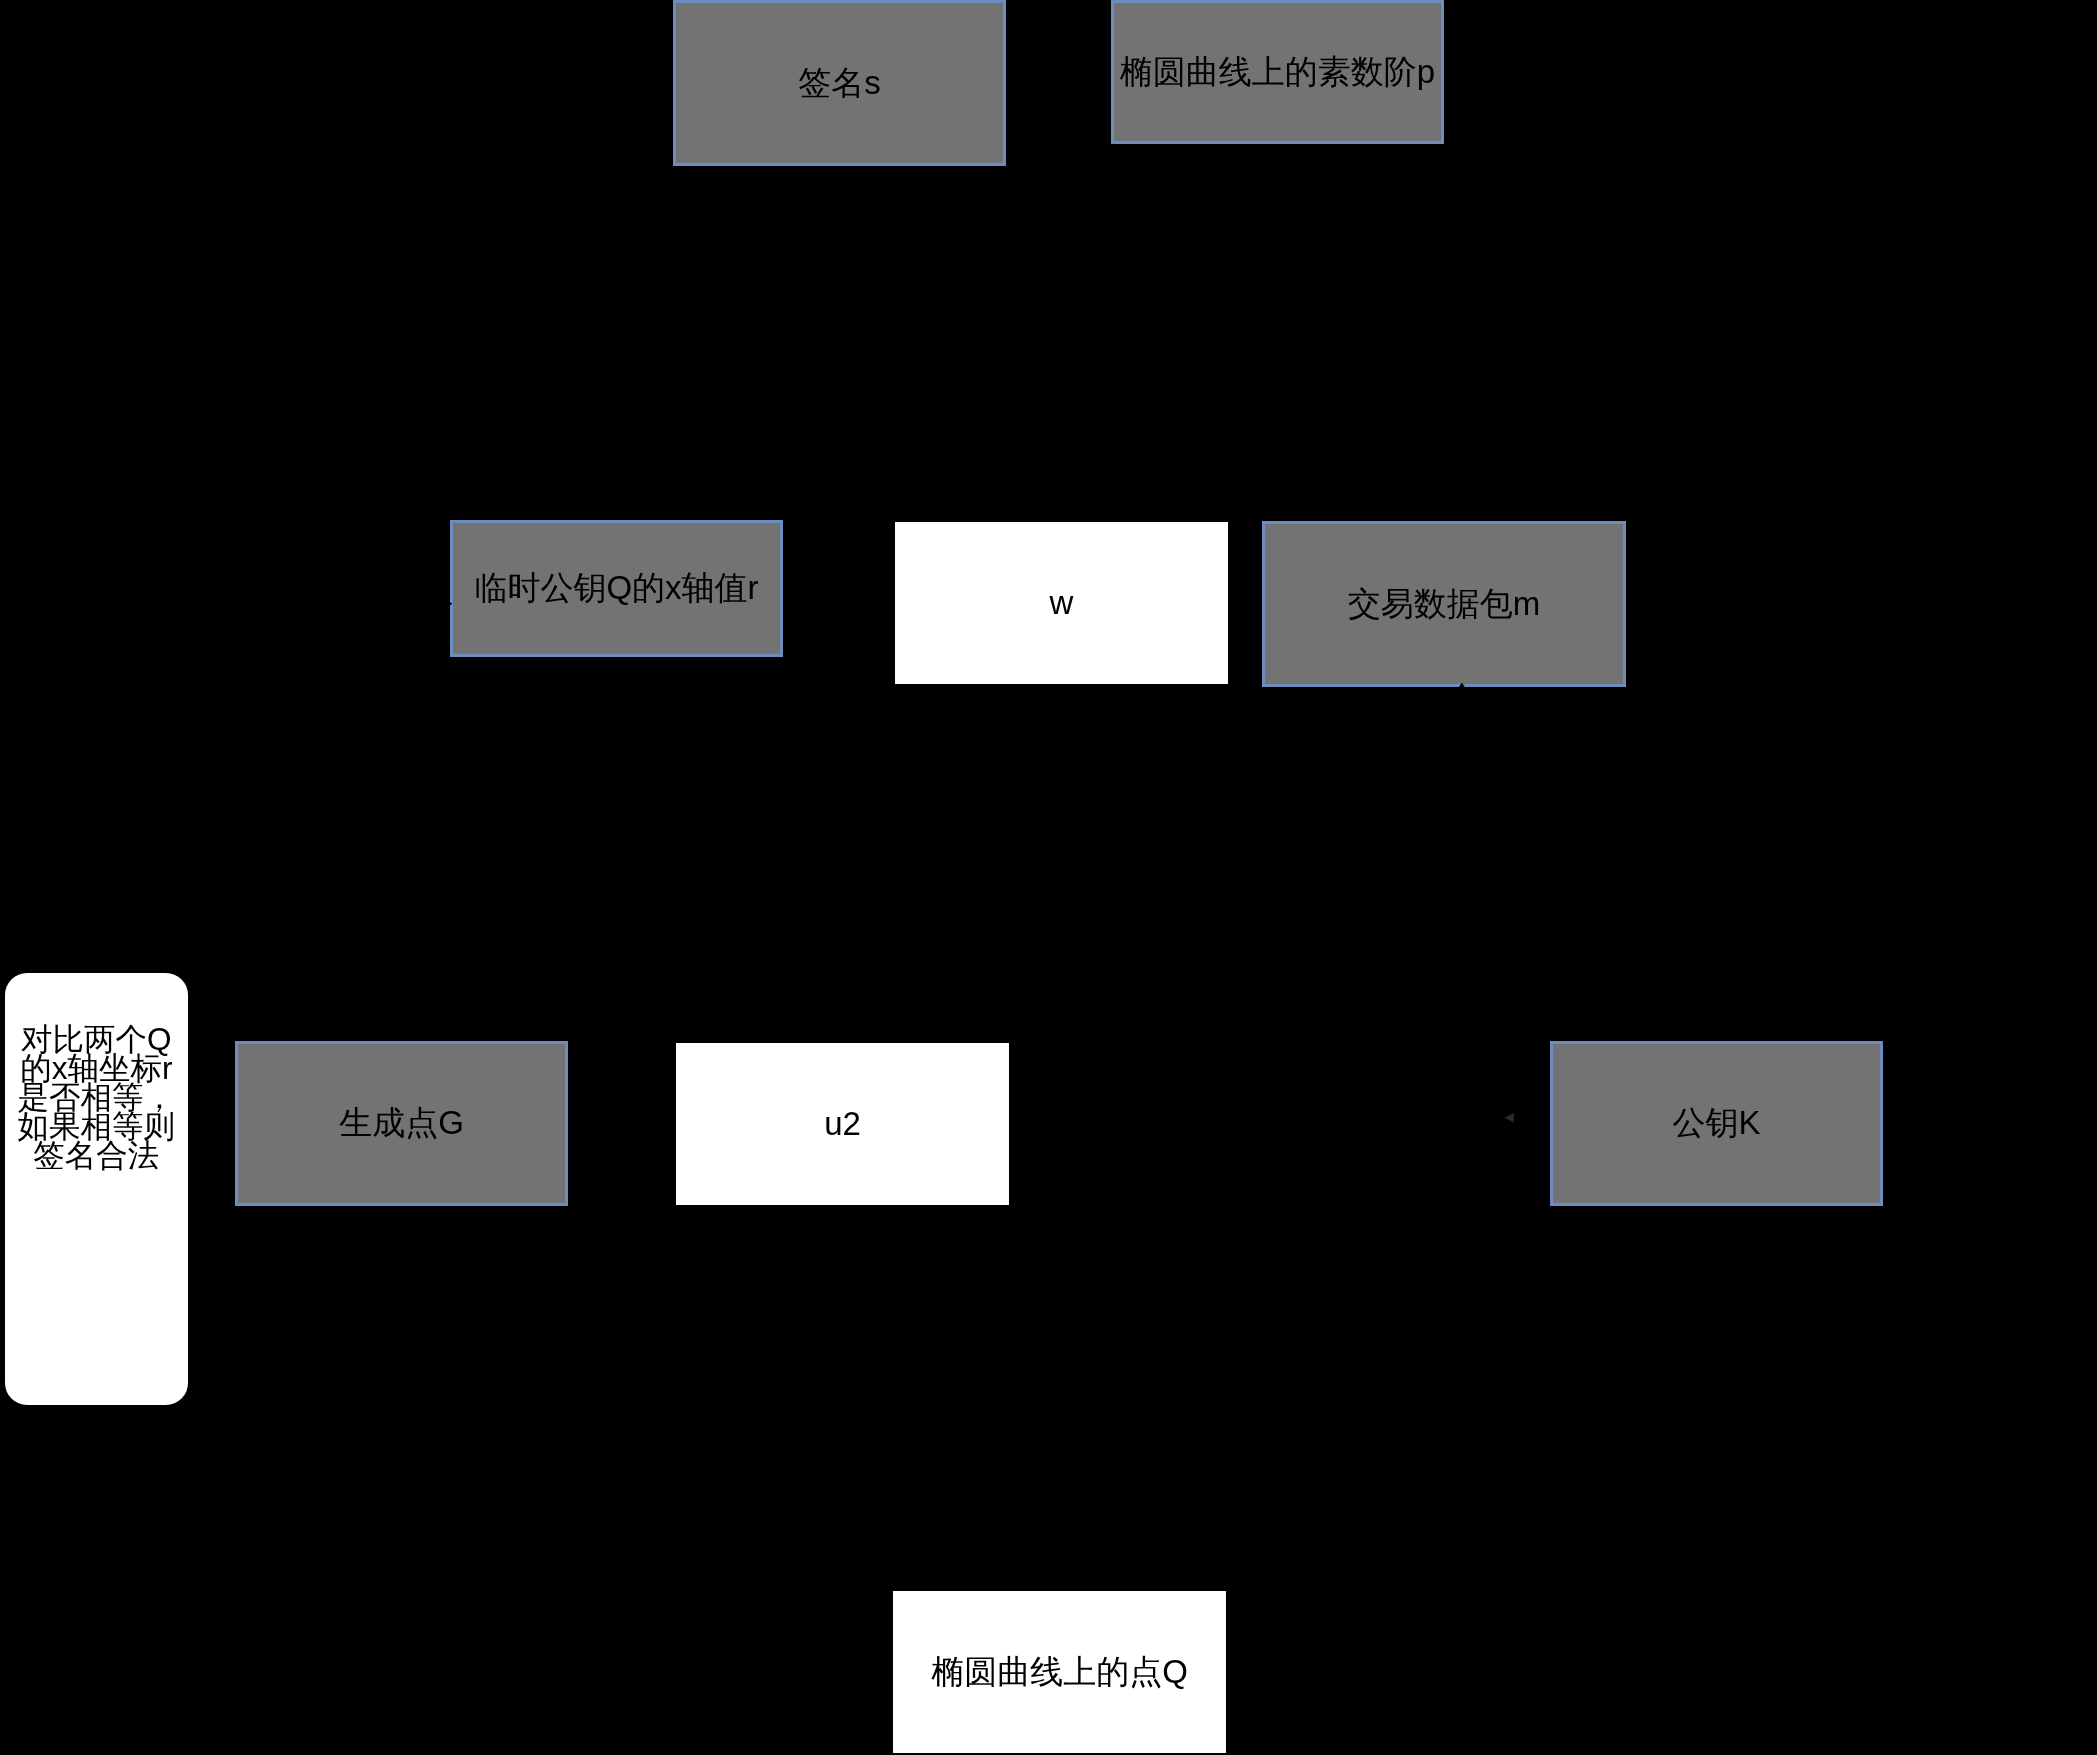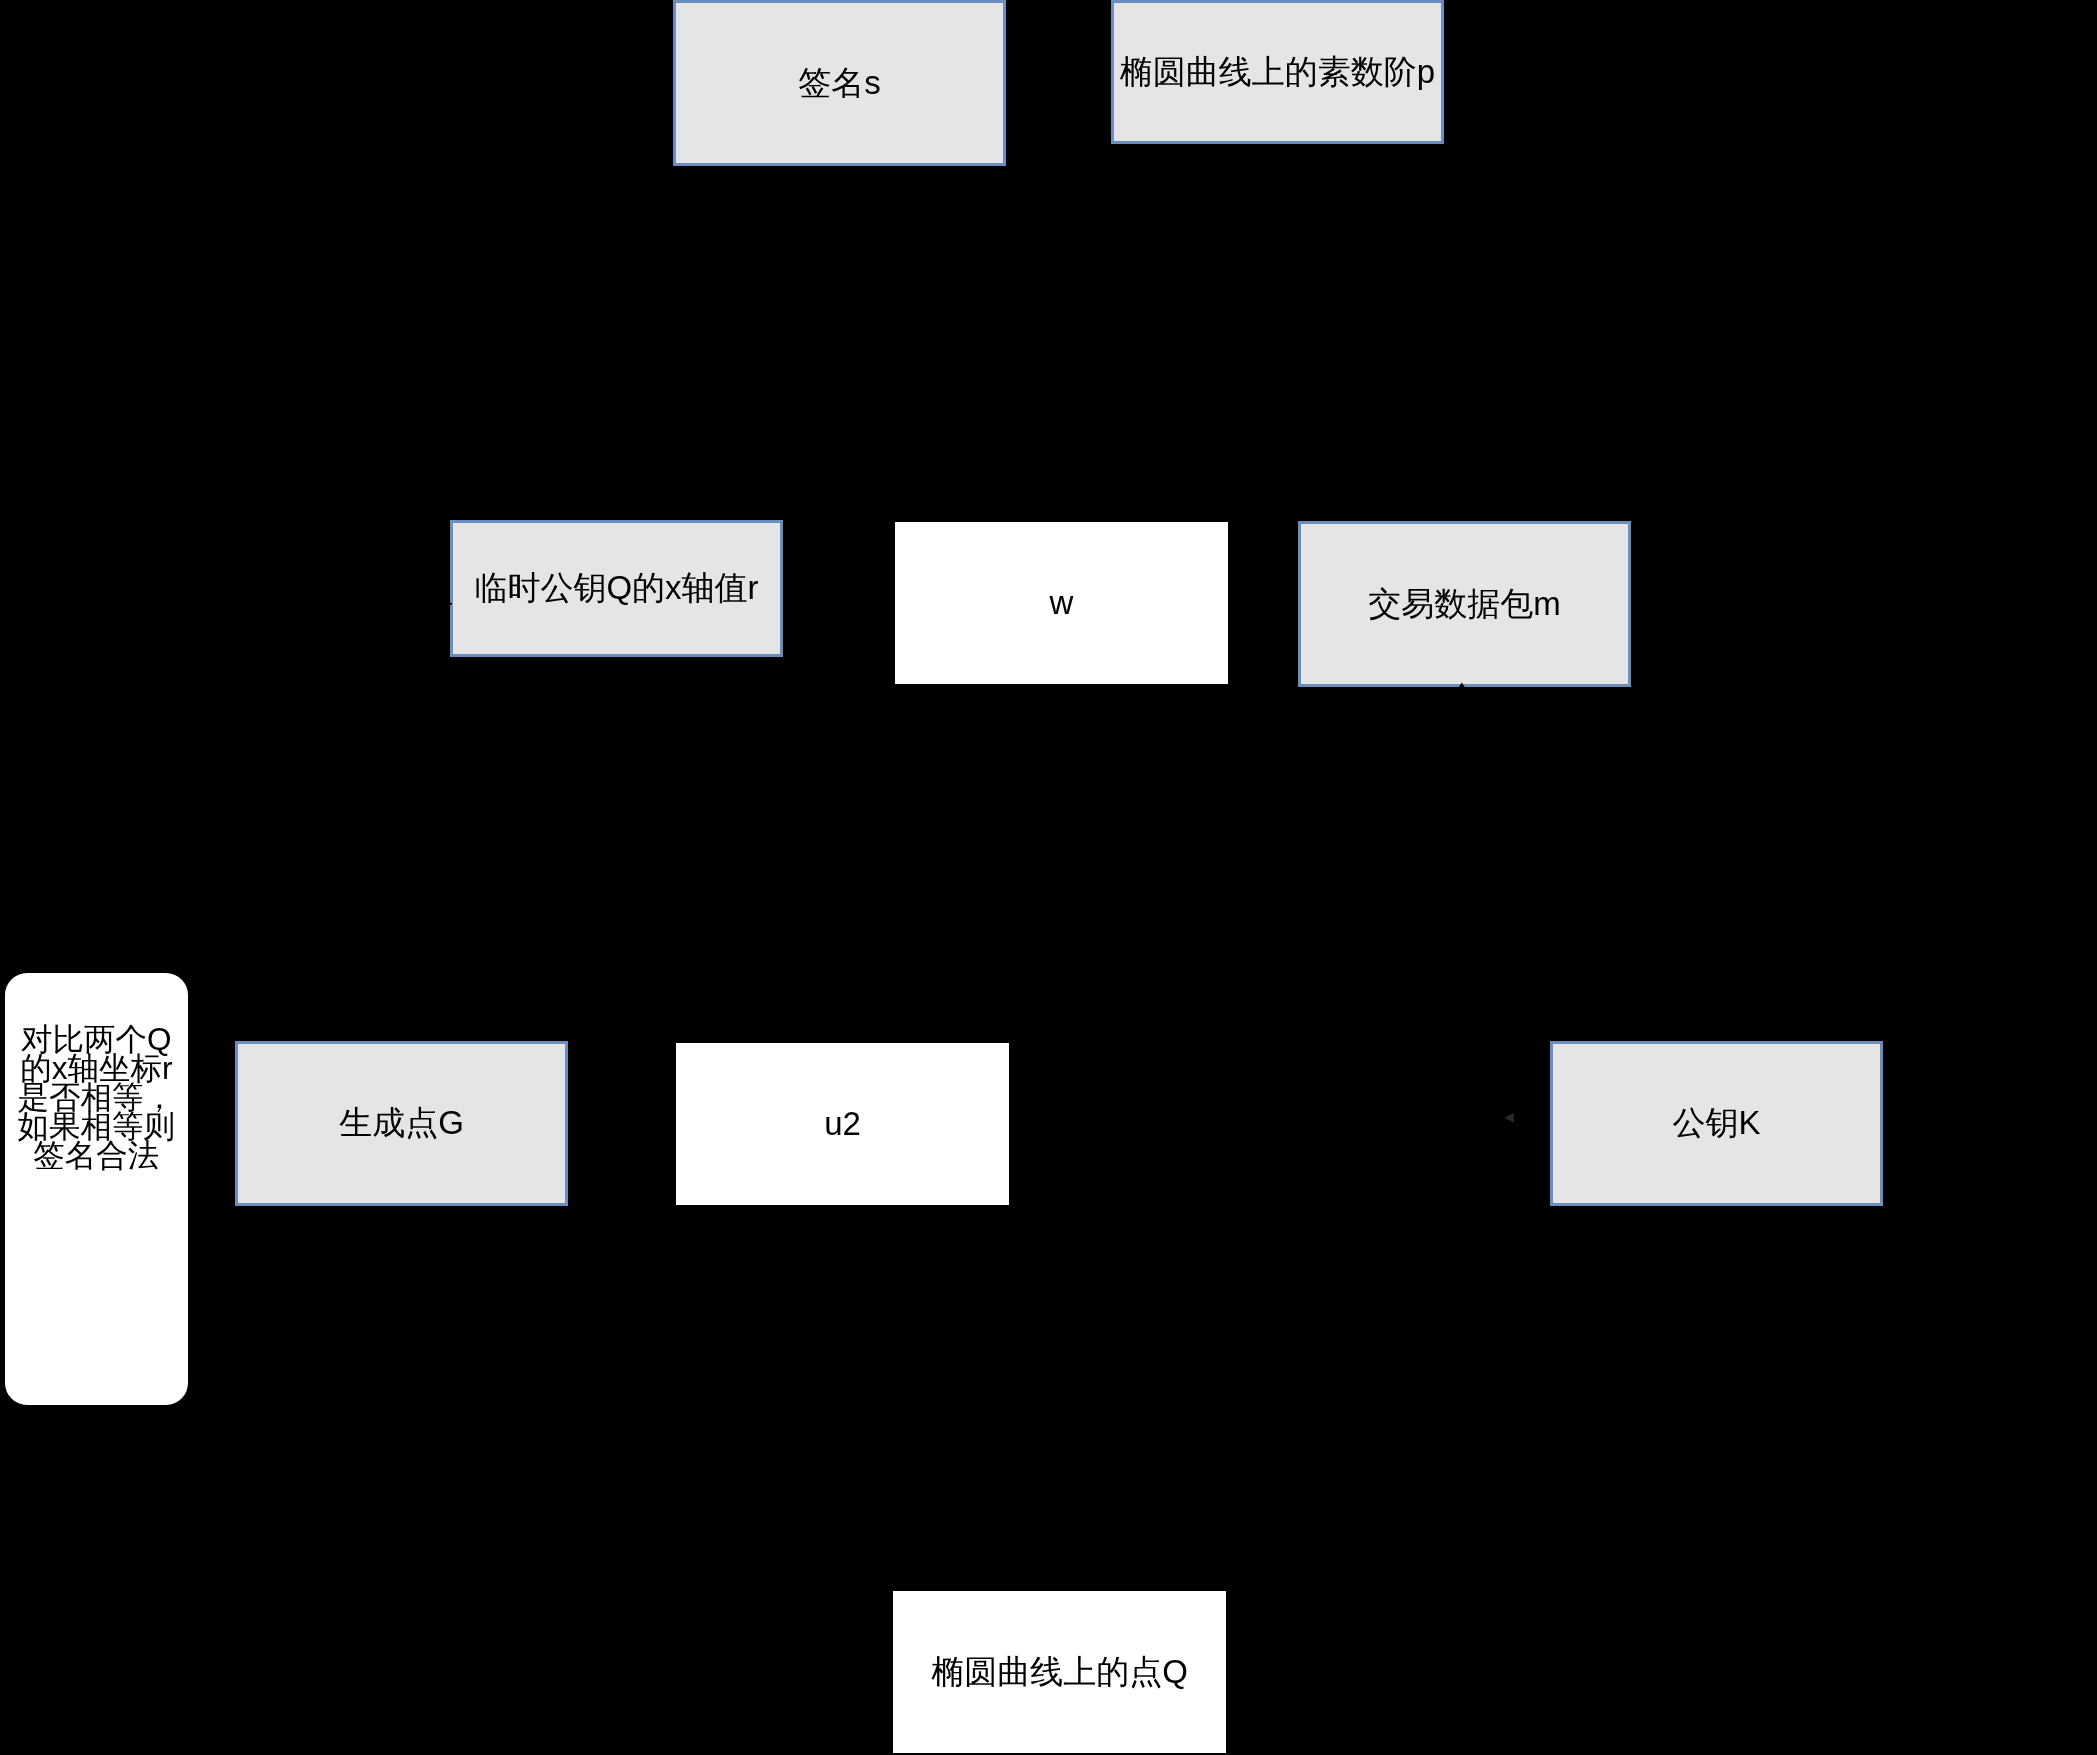--- a/index.html
+++ b/index.html
@@ -17,34 +17,34 @@
     box-sizing: border-box;
     display: flex;
     align-items: center;
     justify-content: center;
     text-align: center;
     font-size: 33px;
     line-height: 1.1;
     white-space: nowrap;
   }
   .node.blue {
-    background: #e5e5e5;
+    background: #737373;
     border: 3.4px solid #6c8ebf;
   }
   .node.plain {
     background: #ffffff;
     border: none;
   }
   
   #n-sig   { left: 673px;  top: 0px;    width: 333px; height: 166px; }
   #n-prime { left: 1111px; top: 0px;    width: 333px; height: 144px; }
   
   #n-r     { left: 450px;  top: 520px;  width: 333px; height: 137px; }
   #n-w     { left: 895px; top: 522px;  width: 333px; height: 162px; }
-  #n-m     { left: 1298px; top: 521px;  width: 333px; height: 166px; }
+  #n-m     { left: 1262px; top: 521px;  width: 364px; height: 166px; }
   
   #n-g     { left: 235px;  top: 1041px; width: 333px; height: 165px; }
   #n-u2    { left: 676px;  top: 1043px; width: 333px; height: 162px; }
   #n-u1    { left: 1115px; top: 1043px; width: 333px; height: 162px; }
   #n-k     { left: 1550px; top: 1041px; width: 333px; height: 165px; align-items: center; }
   
   #n-q     { left: 893px; top: 1591px; width: 333px; height: 162px; }
   
   #n-note {
     position: absolute;

